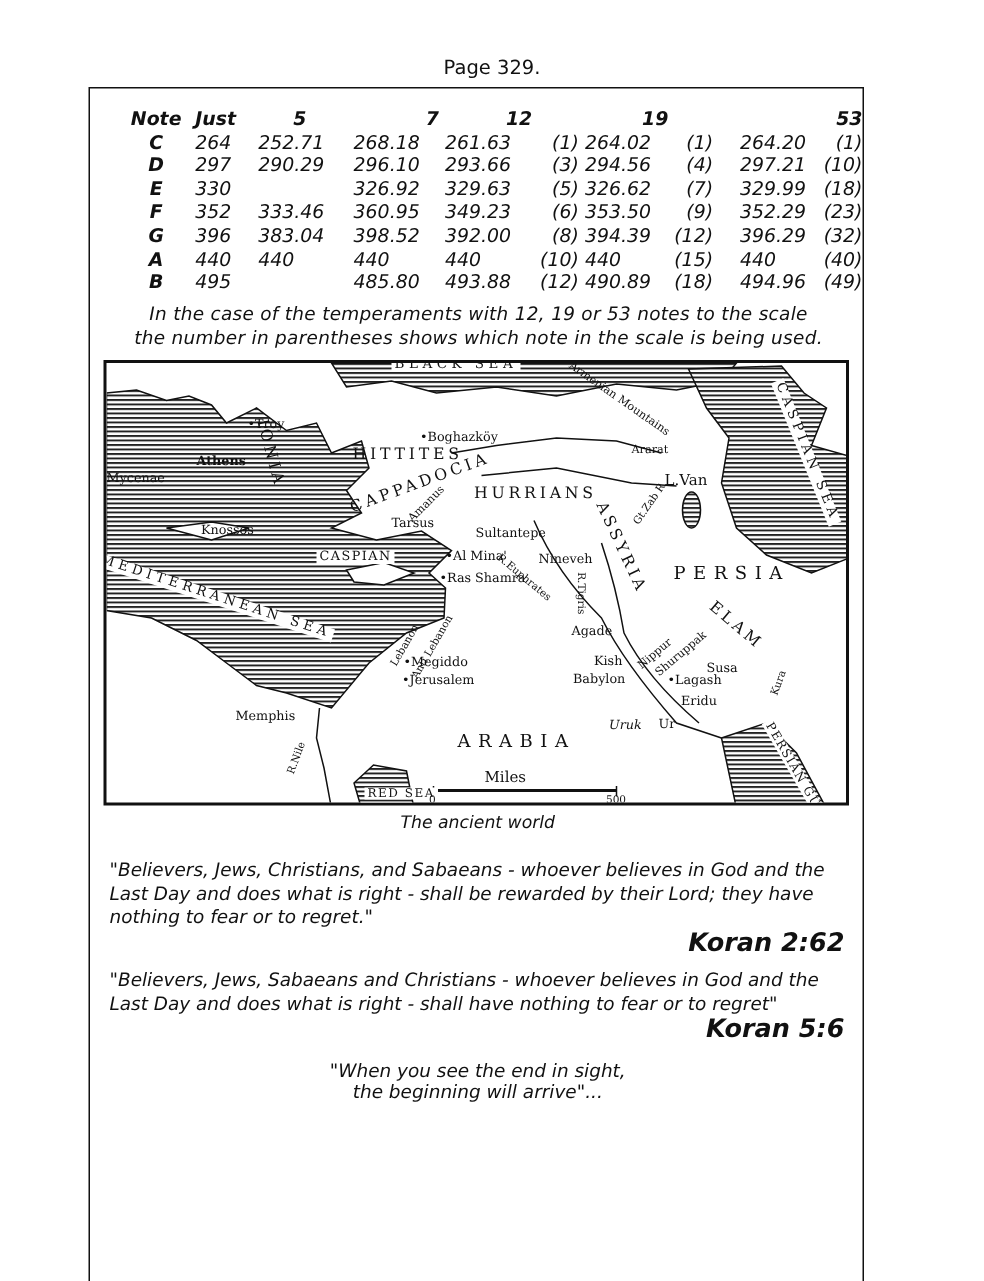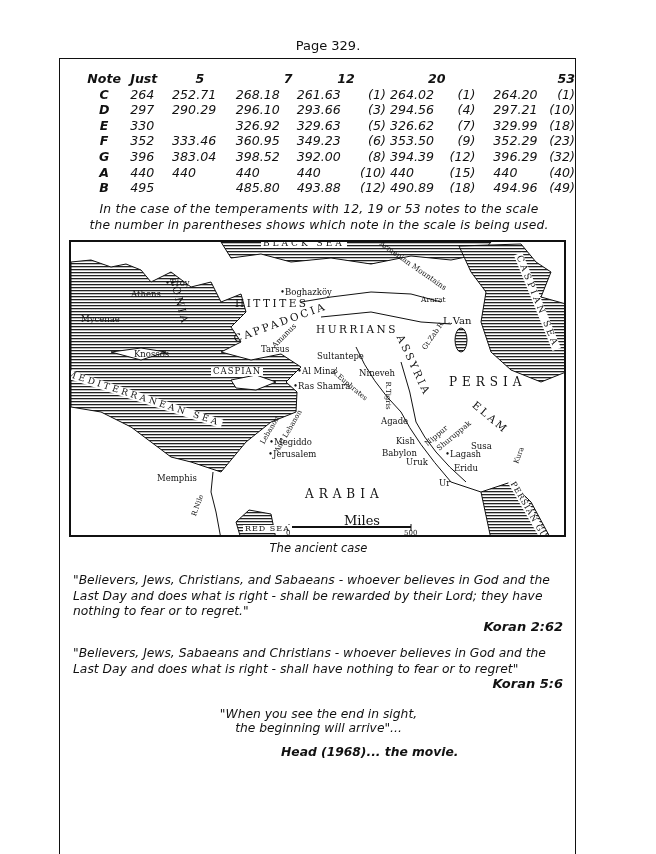--- a/index.html
+++ b/index.html
@@ -34,21 +34,21 @@
             white-space: nowrap; line-height: 1; }
   .region { font-size: 10.5px; letter-spacing: 2.5px; }
   .region-big { font-size: 12px; letter-spacing: 5px; }
   .sea { font-size: 9px; letter-spacing: 3px; background: #fff; padding: 0 2px; }
   .dot::before { content: "•"; }
   .caption { position: absolute; left: 0; top: 482px; width: 517px; text-align: center;
              font-size: 11.5px; font-style: italic; }
   .quote { position: absolute; left: 13px; width: 494px; font-size: 12.3px; font-style: italic;
            line-height: 15.5px; }
   .q1 { top: 514px; } .q2 { top: 587px; }
-  .source { position: absolute; right: 12px; font-size: 13px; font-weight: bold; font-style: italic; }
+  .source { position: absolute; right: 12px; font-size: 17px; font-weight: bold; font-style: italic; }
   .s1 { top: 560px; } .s2 { top: 617px; }
   .movie-quote { position: absolute; left: 0; width: 517px; top: 648px; text-align: center;
                  font-size: 12.3px; font-style: italic; line-height: 14px; }
   .movie-source { position: absolute; left: 221px; top: 686px; font-size: 12.3px;
                   font-weight: bold; font-style: italic; }
 </style>
 </head>
 <body>
 
 <div class="page-number">Page 329.</div>
@@ -57,21 +57,21 @@
 
   <table class="ttable">
     <tbody>
         <tr>
       <th class="c-note">Note</th>
       <th class="c-just">Just</th>
       <th class="c-5 h-5">5</th>
       <th class="c-7 h-7">7</th>
       <th class="c-12 h-12">12</th>
       <th class="c-12p"></th>
-      <th class="c-19 h-19">20</th>
+      <th class="c-19 h-19">19</th>
       <th class="c-19p"></th>
       <th class="c-53"></th>
       <th class="c-53p h-53">53</th>
     </tr>
     <tr>
       <td class="c-note">C</td>
       <td class="c-just">264</td>
       <td class="c-5">252.71</td>
       <td class="c-7">268.18</td>
       <td class="c-12">261.63</td>
@@ -211,60 +211,59 @@
     <div class="maplbl region-big" style="left:378px;top:134px;">PERSIA</div>
     <div class="maplbl region" style="left:398px;top:170px;transform:rotate(40deg);">ELAM</div>
     <div class="maplbl region-big" style="left:234px;top:246px;">ARABIA</div>
     <div class="maplbl sea" style="left:140px;top:125px;font-size:8.5px;letter-spacing:1px;">CASPIAN</div>
     <div class="maplbl" style="left:302px;top:20px;transform:rotate(35deg);font-size:7.5px;">Armenian Mountains</div>
     <div class="maplbl" style="left:198px;top:90px;transform:rotate(-45deg);font-size:7.5px;">Amanus</div>
     <div class="maplbl" style="left:184px;top:185px;transform:rotate(-60deg);font-size:7px;">Lebanon</div>
     <div class="maplbl" style="left:194px;top:186px;transform:rotate(-60deg);font-size:7px;">Anti Lebanon</div>
 
     <div class="maplbl dot" style="left:94px;top:37px;"><span>Troy</span></div>
-    <div class="maplbl" style="left:60px;top:48px;"><span>Athens</span></div>
-    <div class="maplbl" style="left:0px;top:73px;margin-left:10px;"><span>Mycenae</span></div>
+    <div class="maplbl" style="left:60px;top:62px;font-weight:bold;"><span>Athens</span></div>
+    <div class="maplbl" style="left:0px;top:73px;"><span>Mycenae</span></div>
     <div class="maplbl" style="left:63px;top:108px;"><span>Knossos</span></div>
     <div class="maplbl dot" style="left:209px;top:46px;"><span>Boghazköy</span></div>
     <div class="maplbl" style="left:190px;top:103px;"><span>Tarsus</span></div>
     <div class="maplbl dot" style="left:226px;top:125px;"><span>Al Mina'</span></div>
     <div class="maplbl dot" style="left:222px;top:140px;"><span>Ras Shamra</span></div>
     <div class="maplbl" style="left:246px;top:110px;"><span>Sultantepe</span></div>
     <div class="maplbl" style="left:288px;top:127px;"><span>Nineveh</span></div>
     <div class="maplbl" style="left:350px;top:54px;font-size:7.5px;"><span>Ararat</span></div>
     <div class="maplbl" style="left:372px;top:74px;font-size:10px;"><span>L.Van</span></div>
     <div class="maplbl" style="left:346px;top:90px;transform:rotate(-55deg);font-size:7px;"><span>Gt.Zab R.</span></div>
     <div class="maplbl" style="left:256px;top:140px;transform:rotate(40deg);font-size:7px;"><span>R.Euphrates</span></div>
     <div class="maplbl" style="left:302px;top:150px;transform:rotate(90deg);font-size:7px;"><span>R.Tigris</span></div>
     <div class="maplbl" style="left:310px;top:175px;"><span>Agade</span></div>
     <div class="maplbl" style="left:325px;top:195px;"><span>Kish</span></div>
     <div class="maplbl" style="left:311px;top:207px;"><span>Babylon</span></div>
     <div class="maplbl" style="left:352px;top:190px;transform:rotate(-40deg);font-size:7.5px;"><span>Nippur</span></div>
     <div class="maplbl" style="left:362px;top:190px;transform:rotate(-40deg);font-size:7.5px;"><span>Shuruppak</span></div>
     <div class="maplbl" style="left:400px;top:200px;"><span>Susa</span></div>
     <div class="maplbl dot" style="left:374px;top:208px;"><span>Lagash</span></div>
-    <div class="maplbl" style="left:335px;top:216px;"><span>Uruk</span></div>
+    <div class="maplbl" style="left:335px;top:238px;font-style:italic;"><span>Uruk</span></div>
     <div class="maplbl" style="left:383px;top:222px;"><span>Eridu</span></div>
     <div class="maplbl" style="left:368px;top:237px;"><span>Ur</span></div>
     <div class="maplbl" style="left:440px;top:210px;transform:rotate(-70deg);font-size:7px;"><span>Kura</span></div>
     <div class="maplbl dot" style="left:198px;top:196px;"><span>Megiddo</span></div>
     <div class="maplbl dot" style="left:197px;top:208px;"><span>Jerusalem</span></div>
     <div class="maplbl" style="left:86px;top:232px;"><span>Memphis</span></div>
     <div class="maplbl" style="left:116px;top:260px;transform:rotate(-70deg);font-size:7px;"><span>R.Nile</span></div>
-    <div class="maplbl" style="left:273px;top:272px;font-size:13px;">Miles</div>
+    <div class="maplbl" style="left:252px;top:272px;font-size:10px;">Miles</div>
     <div class="maplbl" style="left:215px;top:288px;font-size:7px;">0</div>
     <div class="maplbl" style="left:333px;top:288px;font-size:7px;">500</div>
   </div>
 
-  <div class="caption">The ancient case</div>
+  <div class="caption">The ancient world</div>
 
   <div class="quote q1">"Believers, Jews, Christians, and Sabaeans - whoever believes in God and the Last Day and does what is right - shall be rewarded by their Lord;  they have nothing to fear or to regret."</div>
   <div class="source s1">Koran 2:62</div>
 
   <div class="quote q2">"Believers, Jews, Sabaeans and Christians - whoever believes in God and the Last Day and does what is right - shall have nothing to fear or to regret"</div>
   <div class="source s2">Koran 5:6</div>
 
   <div class="movie-quote">
     <div>"When you see the end in sight,</div>
     <div>the beginning will arrive"...</div>
   </div>
-  <div class="movie-source">Head (1968)... the movie.</div>
 </div>
 
 </body></html>

